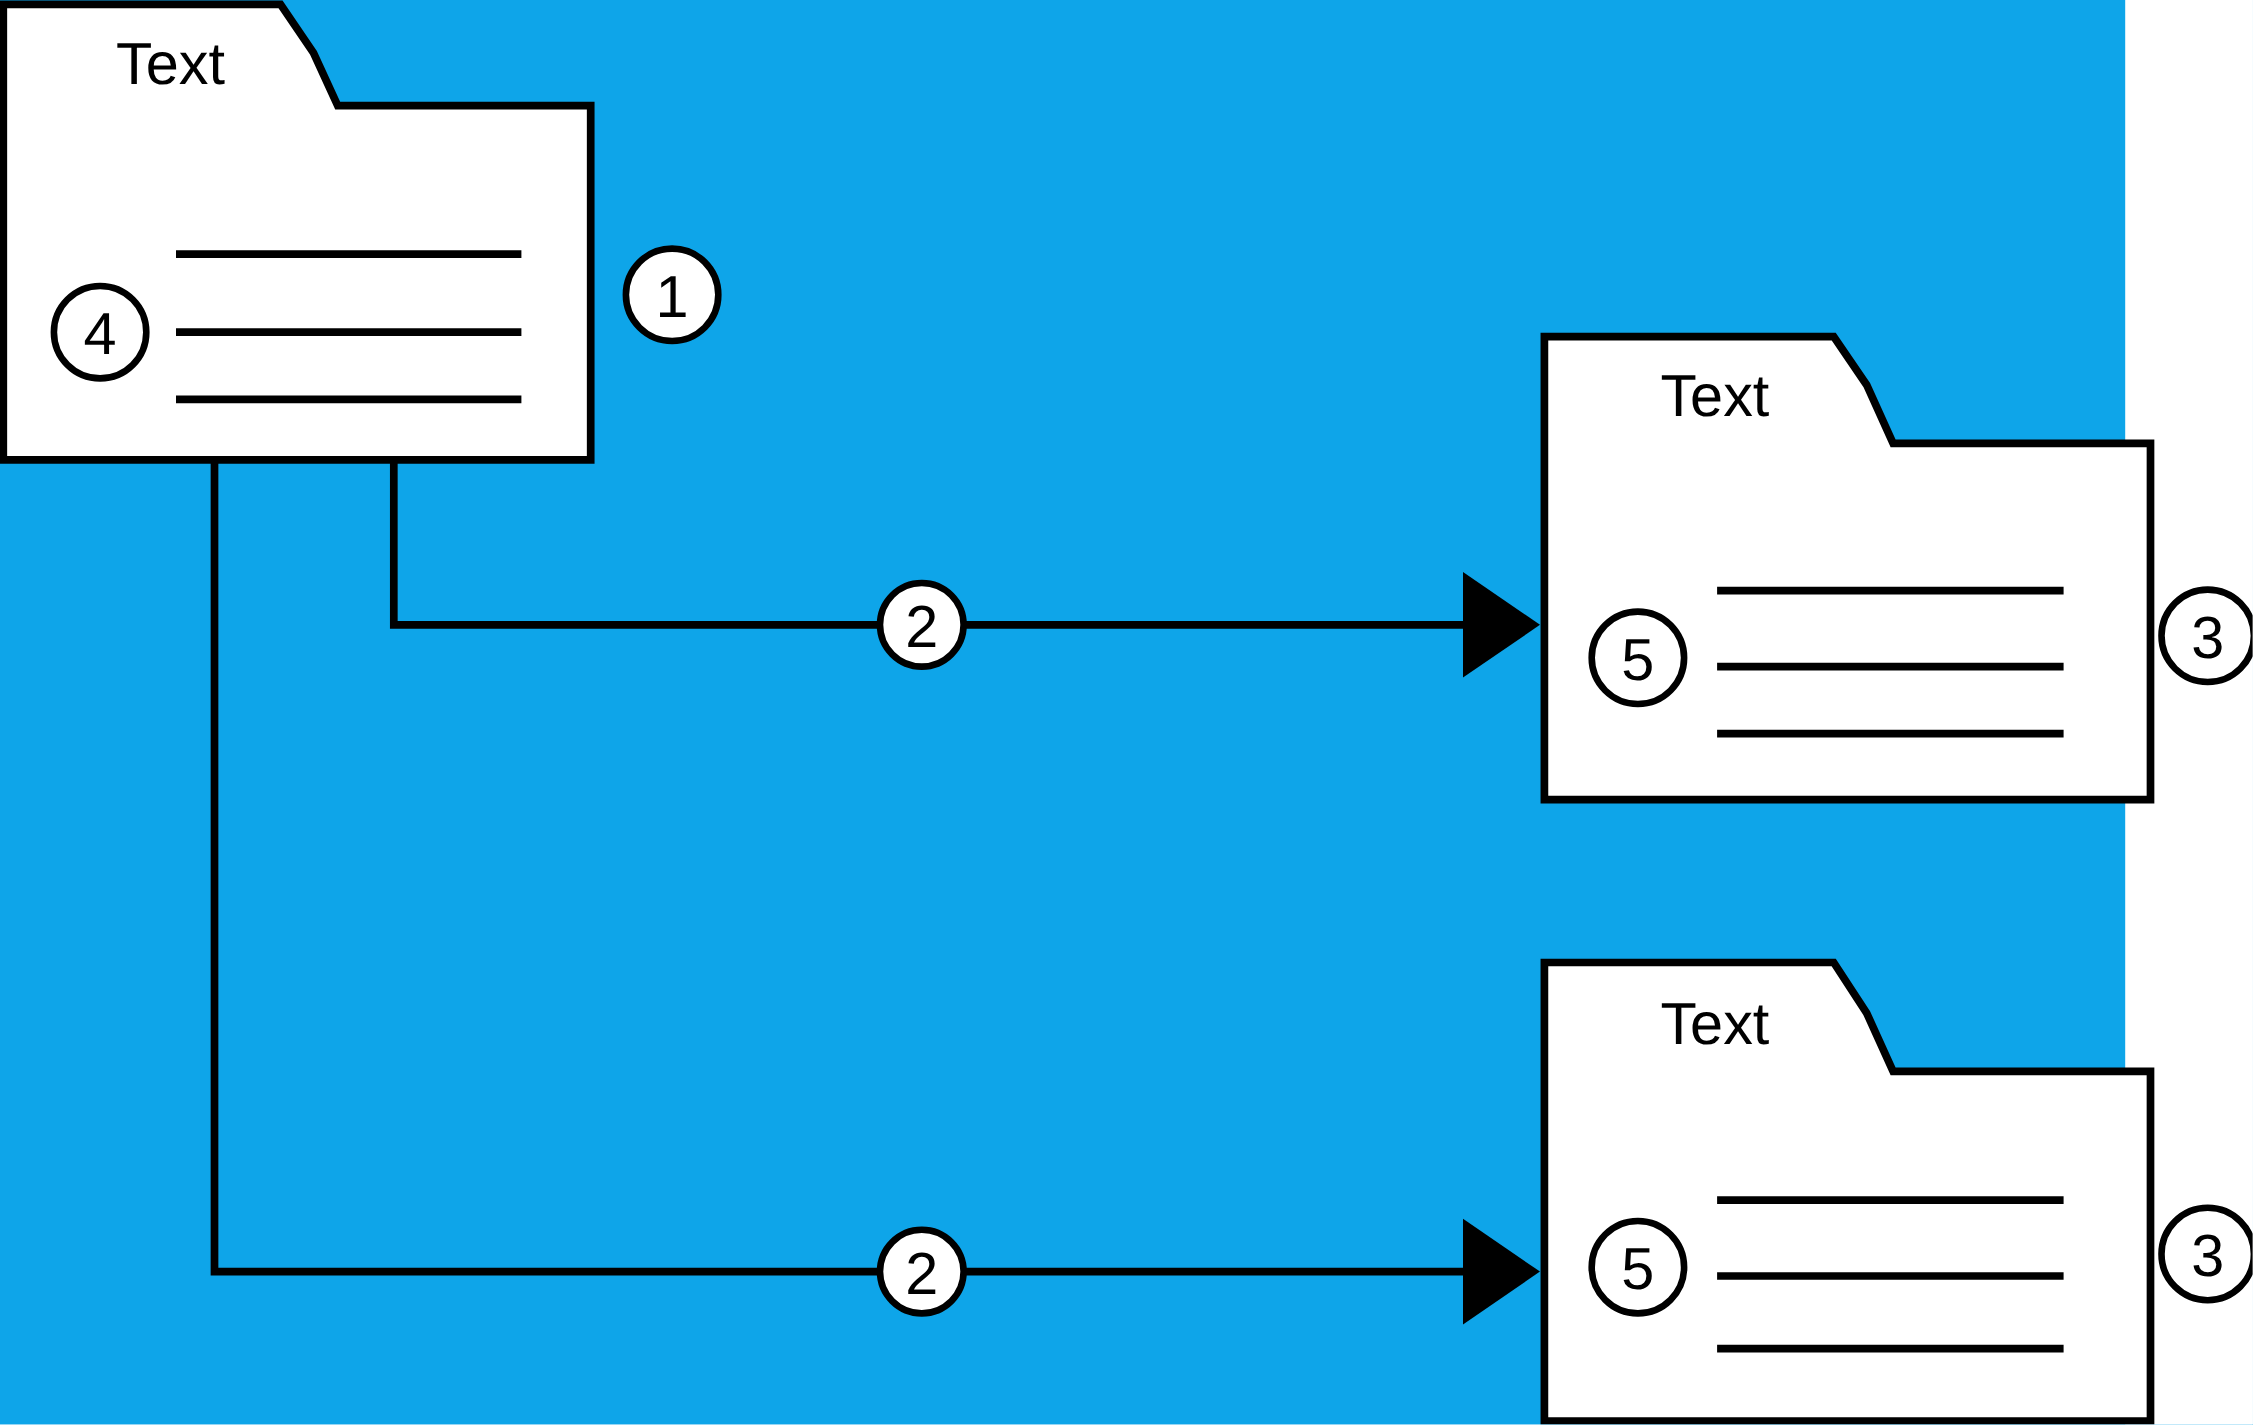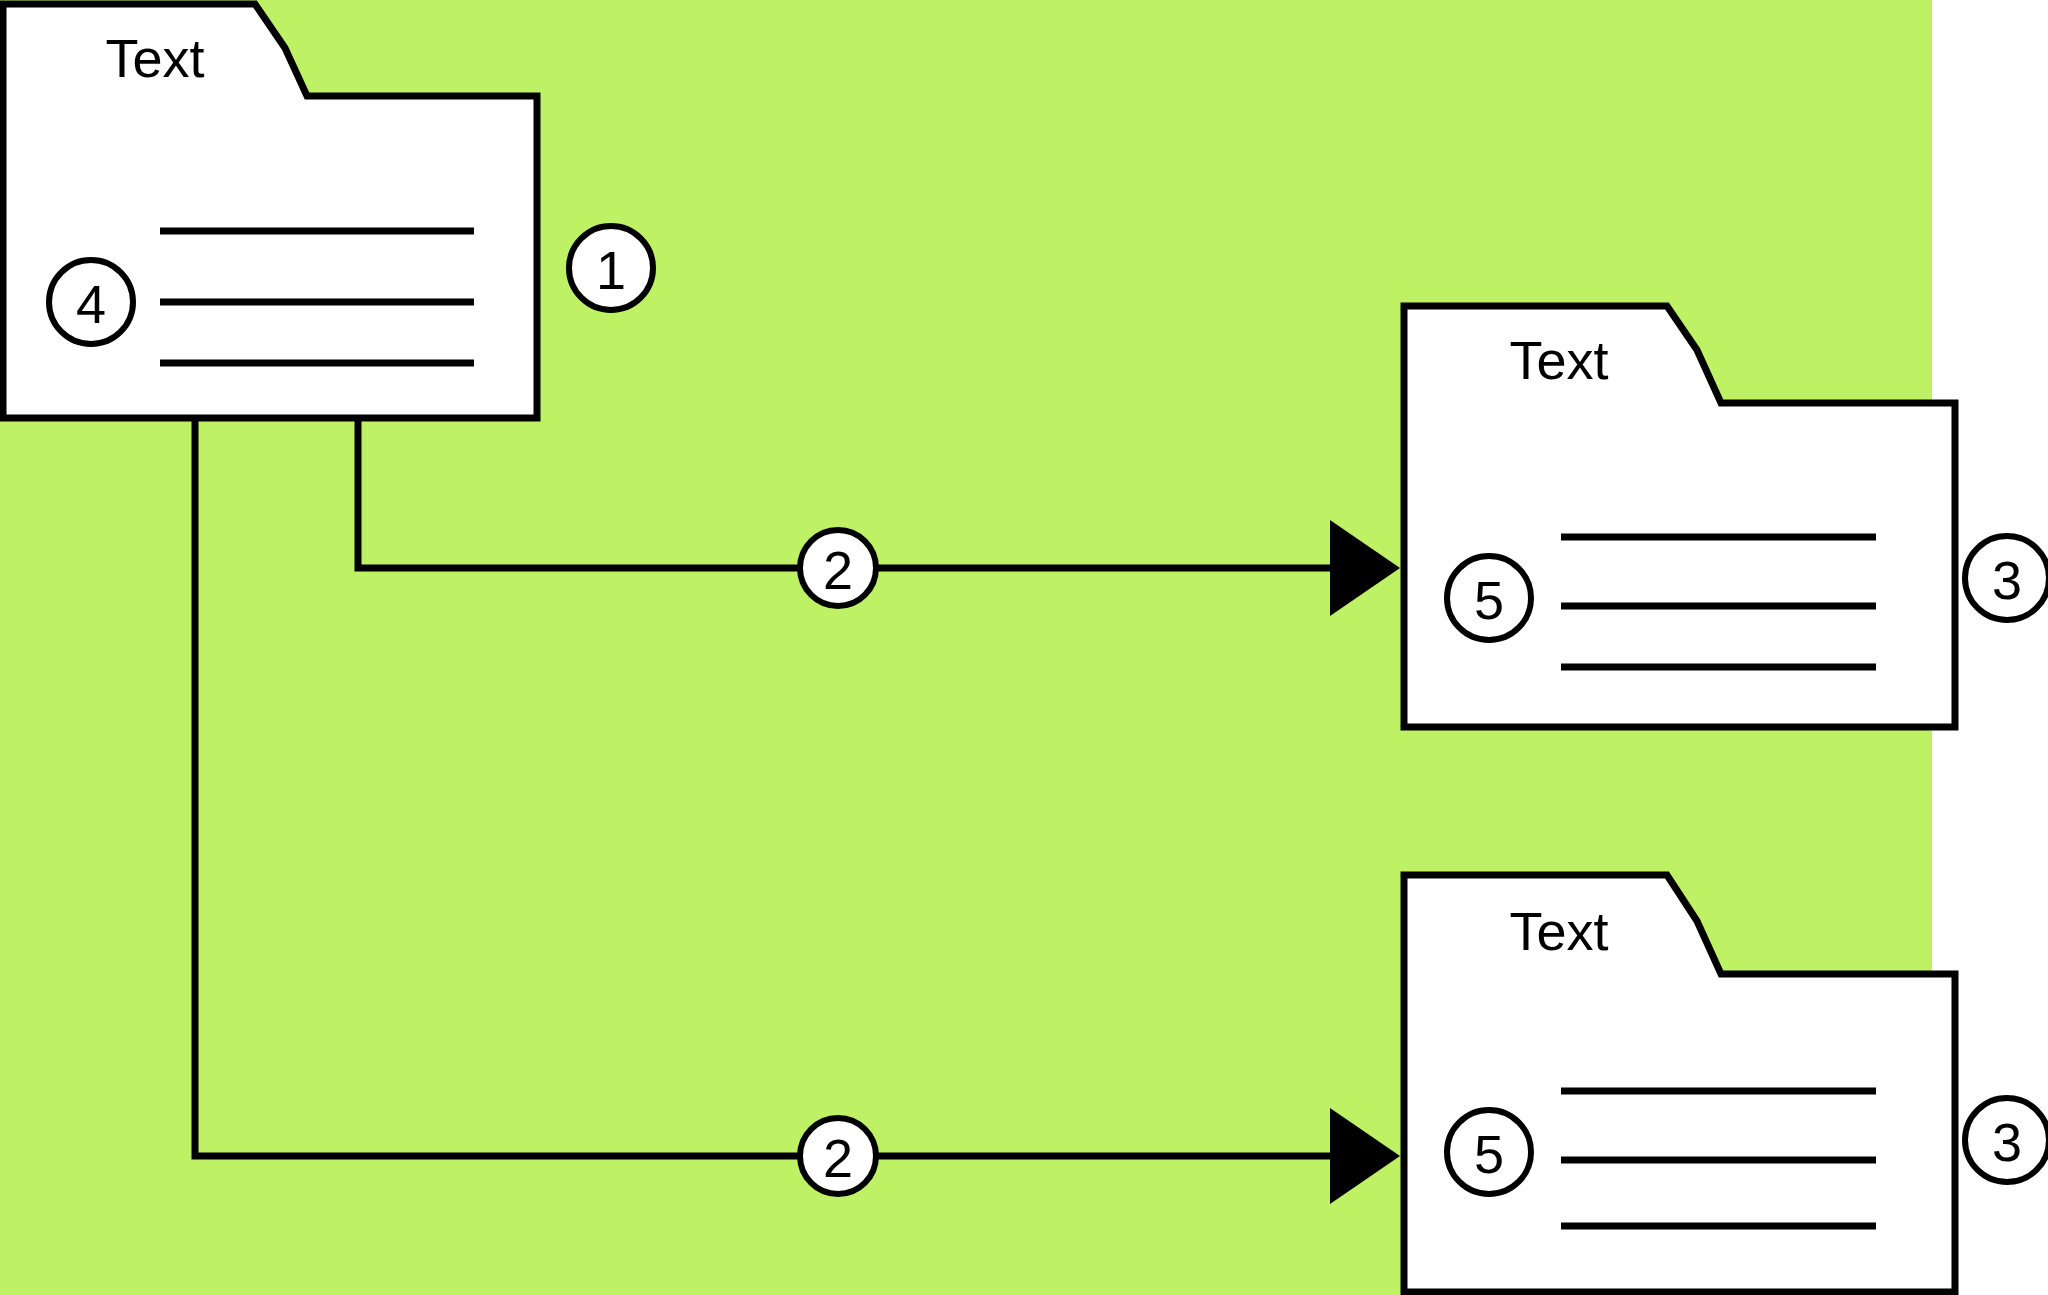--- a/index.html
+++ b/index.html
@@ -1,17 +1,17 @@
 <!DOCTYPE html>
 <html><head>
 <meta charset="utf-8">
 <style>
   html,body{margin:0;padding:0;background:#ffffff;}
   body{width:2048px;height:1295px;overflow:hidden;font-family:"Liberation Sans",sans-serif;}
-  #stage{position:relative;width:1932px;height:1295px;background:#bef264;}
+  #stage{position:relative;width:1932px;height:1295px;background:#0ea5e9;}
   svg#diagram{position:absolute;left:0;top:0;width:2048px;height:1295px;display:block;}
   .folder-outline{fill:#ffffff;stroke:#000000;stroke-width:7;stroke-linejoin:miter;stroke-linecap:butt;}
   .rule-line{stroke:#000000;stroke-width:7;stroke-linecap:butt;}
   .conn{stroke:#000000;stroke-width:7;fill:none;stroke-linecap:butt;stroke-linejoin:miter;}
   .marker-circle{fill:#ffffff;stroke:#000000;stroke-width:6;}
   .marker-text{font-family:"Liberation Sans",sans-serif;font-size:54px;fill:#000000;text-anchor:middle;dominant-baseline:central;}
   .folder-label{font-family:"Liberation Sans",sans-serif;font-size:54px;fill:#000000;text-anchor:middle;dominant-baseline:central;}
   .arrowhead{fill:#000000;stroke:none;}
 </style>
 </head>

